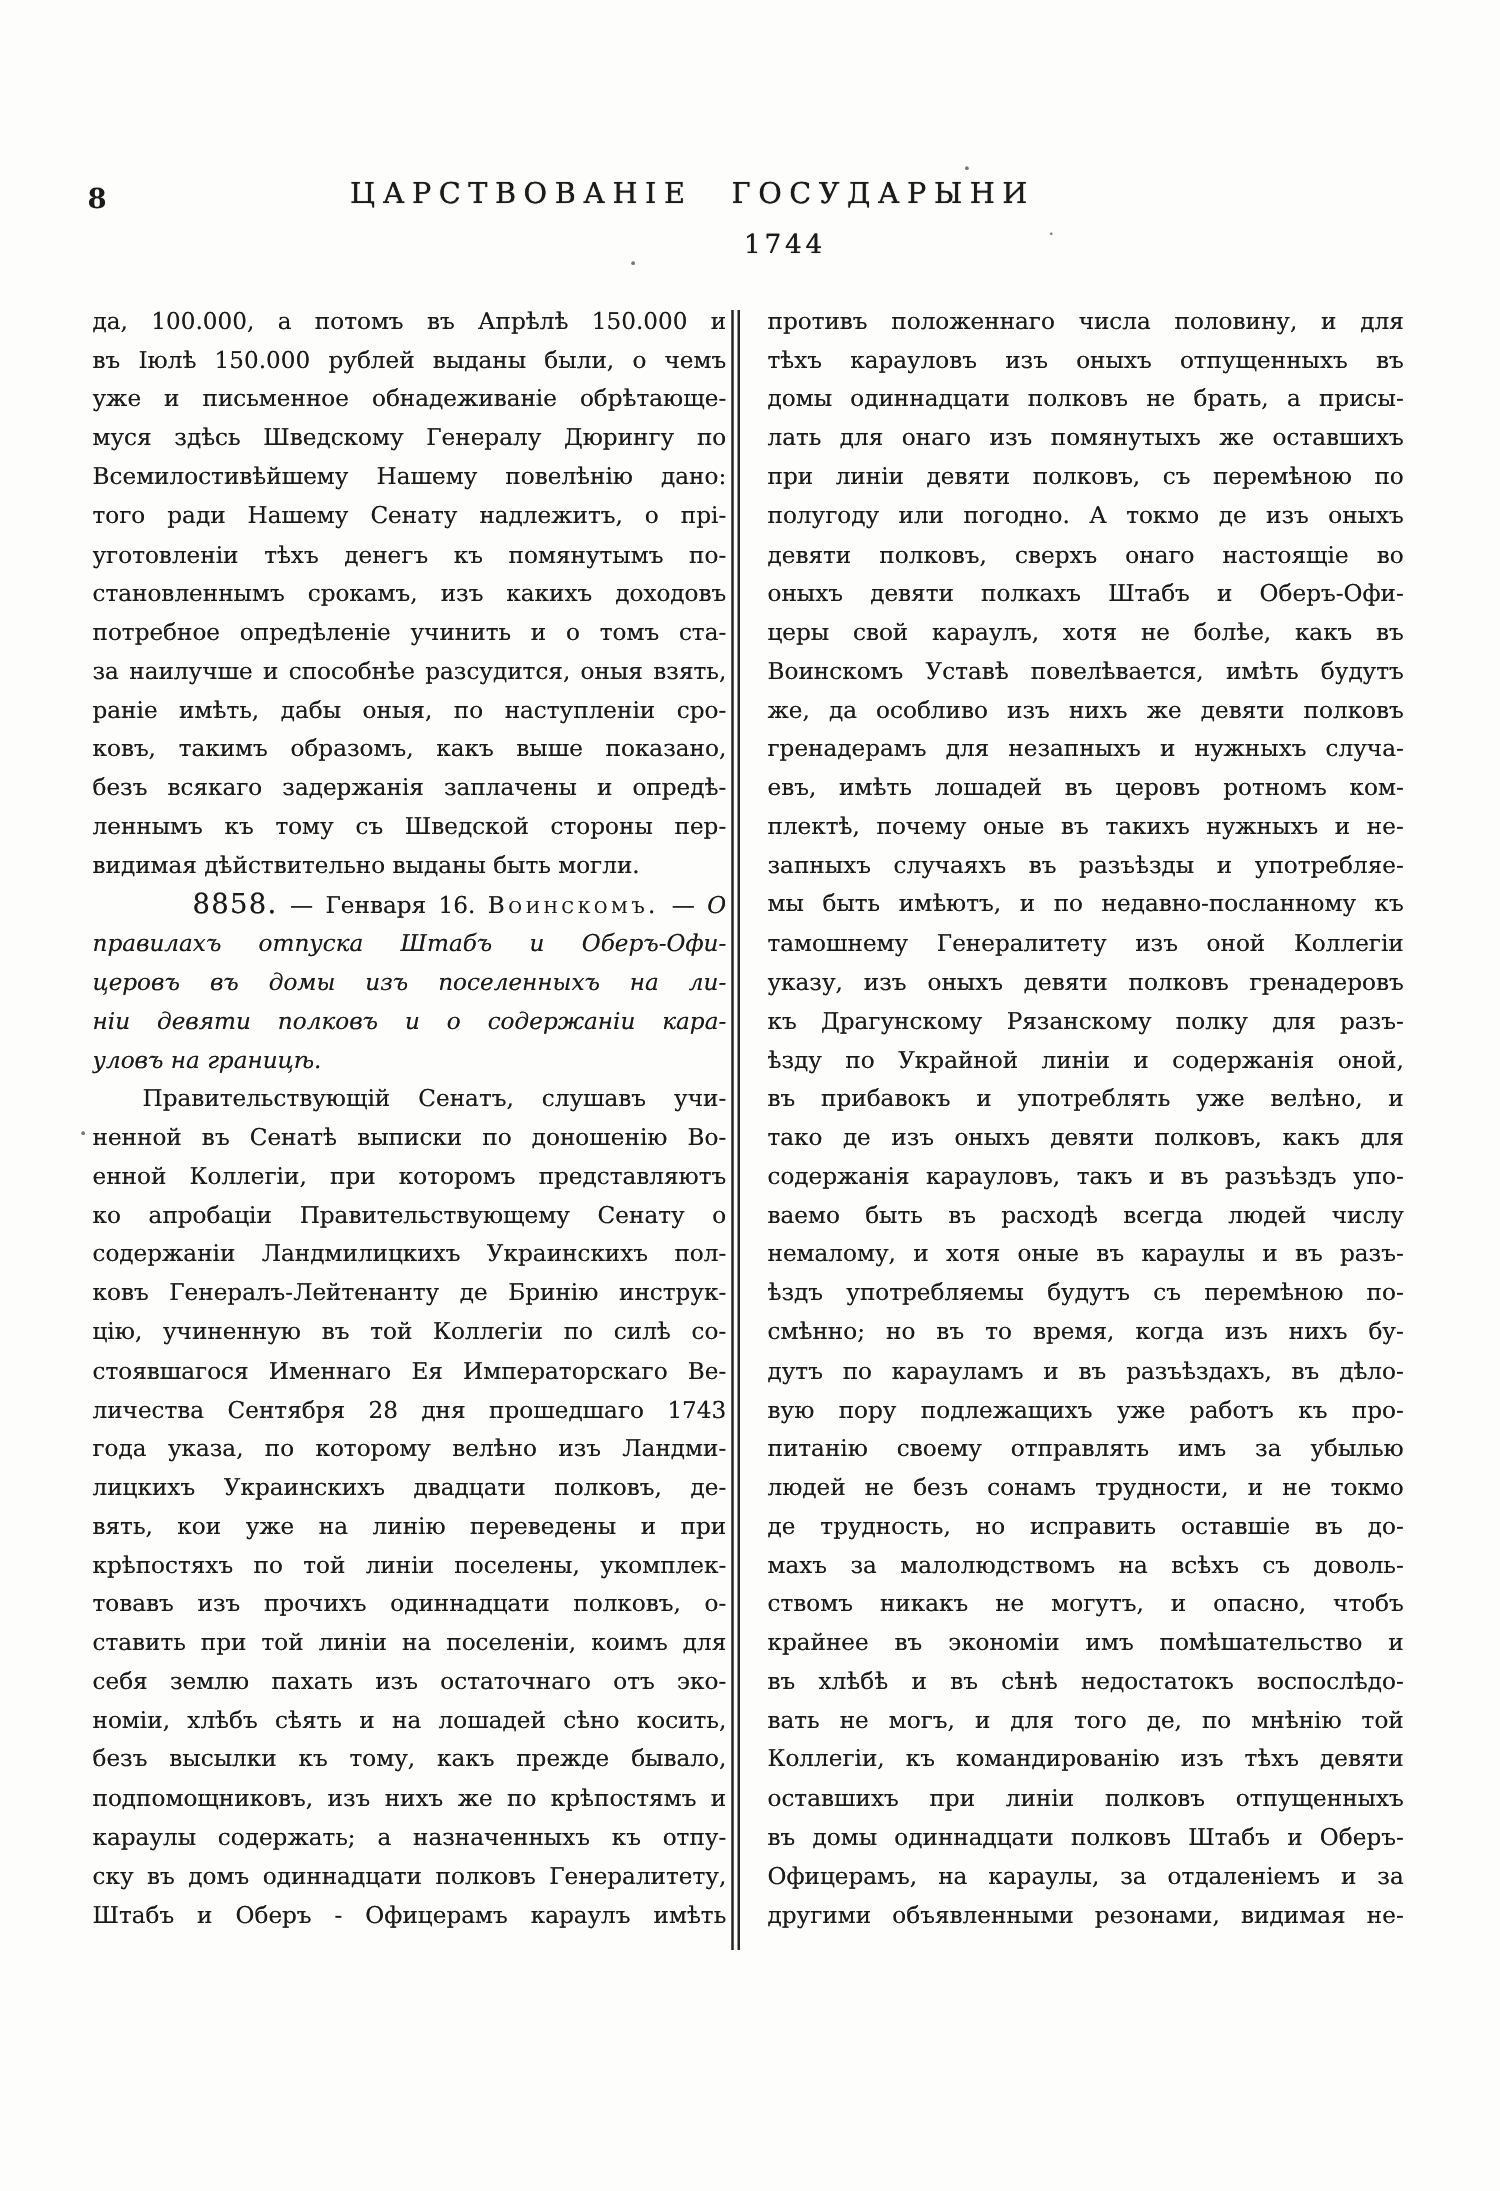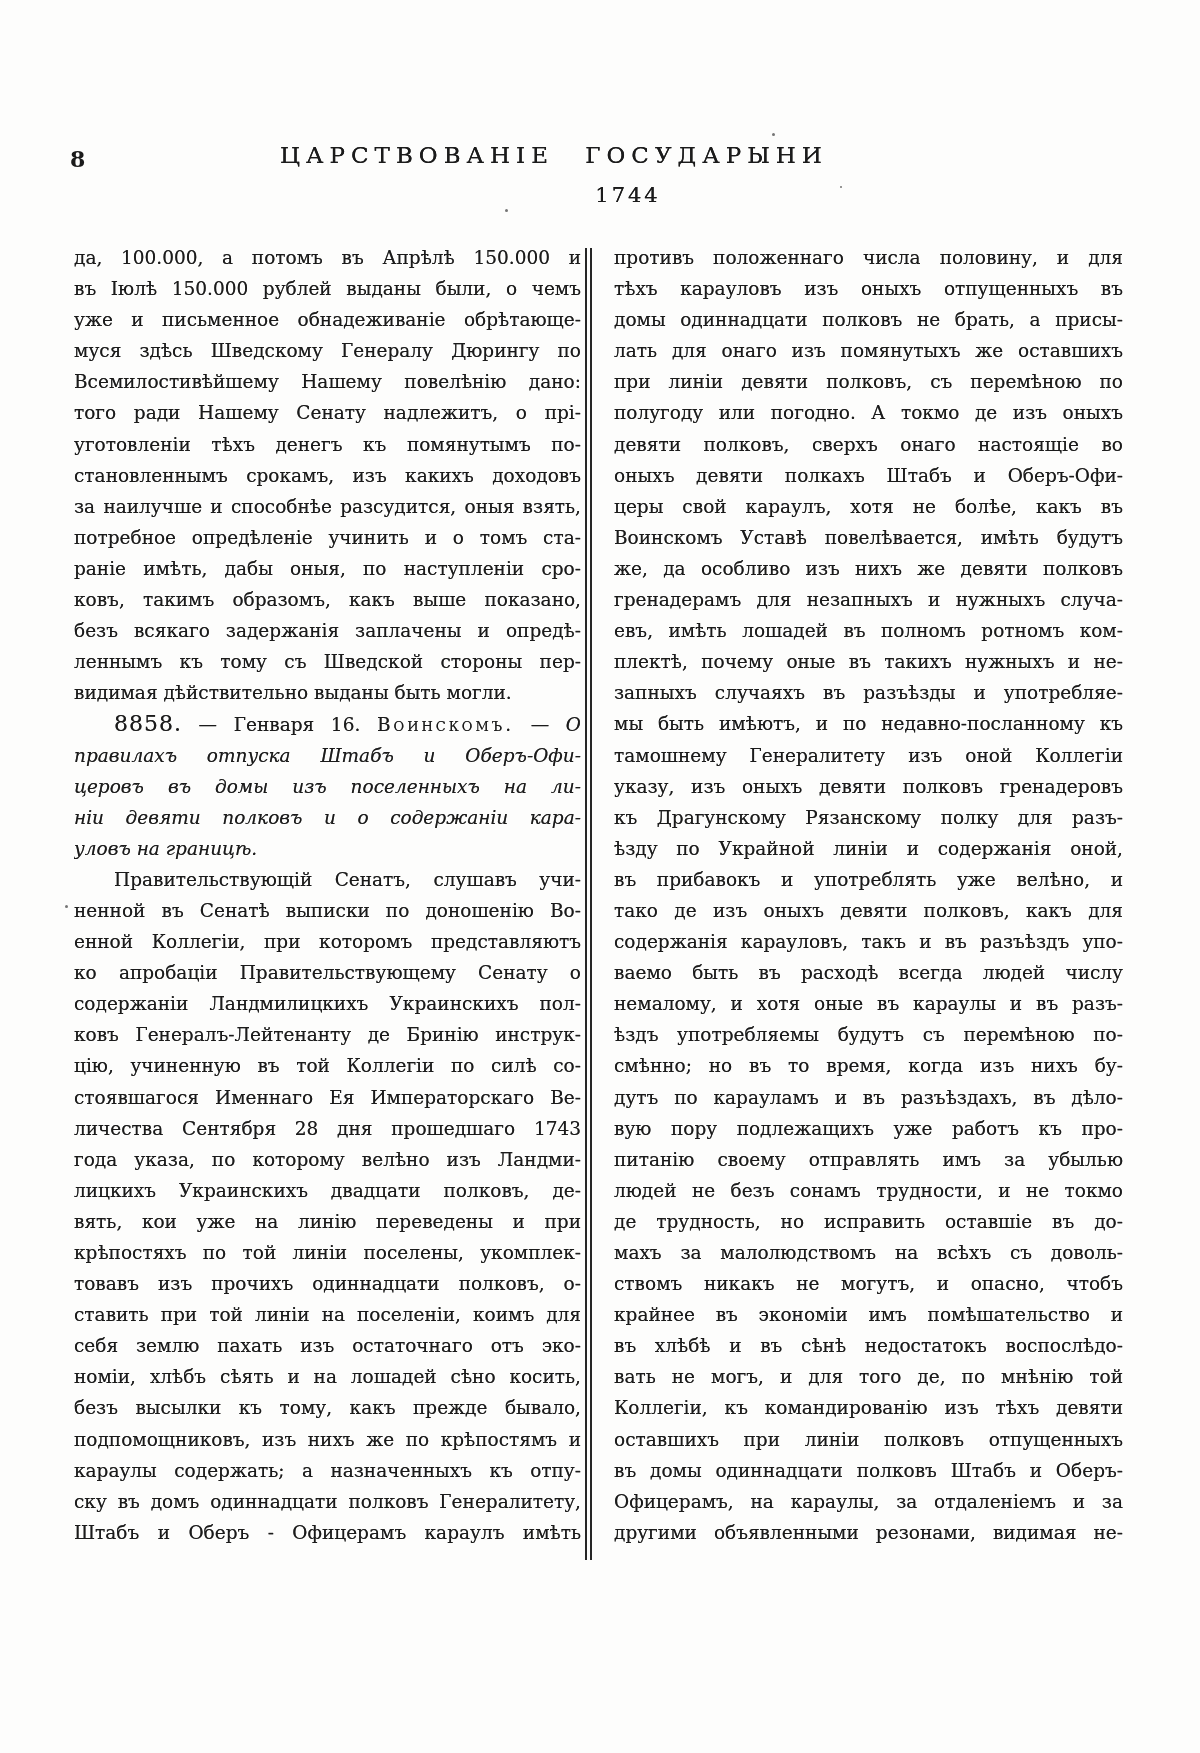--- a/index.html
+++ b/index.html
@@ -53,21 +53,21 @@
     font-size: 18.5px;
     line-height: 31.1px; height: 31.1px;
     text-align: justify;
     text-align-last: justify;
     overflow: hidden;
     text-shadow: 0 0 0.5px rgba(20,20,20,0.65);
   }
   .ln.e { text-align-last: left; }   
   .ln.p { text-indent: 40px; }       
   .ln.i { font-style: italic; }      
-  .num { font-size: 22px; letter-spacing: 1px; }
+  .num { font-size: 22px; letter-spacing: 1px; margin-left: 40px; }
   .sc  { font-variant: small-caps; letter-spacing: 3px; }
   .it  { font-style: italic; }
 
   
   .speck {
     position: absolute; background: #2c2c2c; border-radius: 50%;
     opacity: 0.65;
   }
 </style>
 </head>
@@ -83,22 +83,22 @@
 
   <div class="col col-left">
       <div class="ln"><span>да, 100.000, а потомъ въ Апрѣлѣ 150.000 и</span></div>
       <div class="ln"><span>въ Іюлѣ 150.000 рублей выданы были, о чемъ</span></div>
       <div class="ln"><span>уже и письменное обнадеживаніе обрѣтающе-</span></div>
       <div class="ln"><span>муся здѣсь Шведскому Генералу Дюрингу по</span></div>
       <div class="ln"><span>Всемилостивѣйшему Нашему повелѣнію дано:</span></div>
       <div class="ln"><span>того ради Нашему Сенату надлежитъ, о прі-</span></div>
       <div class="ln"><span>уготовленіи тѣхъ денегъ къ помянутымъ по-</span></div>
       <div class="ln"><span>становленнымъ срокамъ, изъ какихъ доходовъ</span></div>
+      <div class="ln"><span>потребное опредѣленіе учинить и о томъ ста-</span></div>
       <div class="ln"><span>за наилучше и способнѣе разсудится, оныя взять,</span></div>
-      <div class="ln"><span>потребное опредѣленіе учинить и о томъ ста-</span></div>
       <div class="ln"><span>раніе имѣть, дабы оныя, по наступленіи сро-</span></div>
       <div class="ln"><span>ковъ, такимъ образомъ, какъ выше показано,</span></div>
       <div class="ln"><span>безъ всякаго задержанія заплачены и опредѣ-</span></div>
       <div class="ln"><span>леннымъ къ тому съ Шведской стороны пер-</span></div>
       <div class="ln e"><span>видимая дѣйствительно выданы быть могли.</span></div>
       <div class="ln p"><span class="num">8858.</span><span> — Генваря 16. </span><span class="sc">Воинскомъ.</span><span> — </span><span class="it">О</span></div>
       <div class="ln i"><span>правилахъ отпуска Штабъ и Оберъ-Офи-</span></div>
       <div class="ln i"><span>церовъ въ домы изъ поселенныхъ на ли-</span></div>
       <div class="ln i"><span>ніи девяти полковъ и о содержаніи кара-</span></div>
       <div class="ln i e"><span>уловъ на границѣ.</span></div>
@@ -131,21 +131,21 @@
       <div class="ln"><span>домы одиннадцати полковъ не брать, а присы-</span></div>
       <div class="ln"><span>лать для онаго изъ помянутыхъ же оставшихъ</span></div>
       <div class="ln"><span>при линіи девяти полковъ, съ перемѣною по</span></div>
       <div class="ln"><span>полугоду или погодно. А токмо де изъ оныхъ</span></div>
       <div class="ln"><span>девяти полковъ, сверхъ онаго настоящіе во</span></div>
       <div class="ln"><span>оныхъ девяти полкахъ Штабъ и Оберъ-Офи-</span></div>
       <div class="ln"><span>церы свой караулъ, хотя не болѣе, какъ въ</span></div>
       <div class="ln"><span>Воинскомъ Уставѣ повелѣвается, имѣть будутъ</span></div>
       <div class="ln"><span>же, да особливо изъ нихъ же девяти полковъ</span></div>
       <div class="ln"><span>гренадерамъ для незапныхъ и нужныхъ случа-</span></div>
-      <div class="ln"><span>евъ, имѣть лошадей въ полномъ ротномъ ком-</span></div>
+      <div class="ln"><span>евъ, имѣть лошадей въ церовъ ротномъ ком-</span></div>
       <div class="ln"><span>плектѣ, почему оные въ такихъ нужныхъ и не-</span></div>
       <div class="ln"><span>запныхъ случаяхъ въ разъѣзды и употребляе-</span></div>
       <div class="ln"><span>мы быть имѣютъ, и по недавно-посланному къ</span></div>
       <div class="ln"><span>тамошнему Генералитету изъ оной Коллегіи</span></div>
       <div class="ln"><span>указу, изъ оныхъ девяти полковъ гренадеровъ</span></div>
       <div class="ln"><span>къ Драгунскому Рязанскому полку для разъ-</span></div>
       <div class="ln"><span>ѣзду по Украйной линіи и содержанія оной,</span></div>
       <div class="ln"><span>въ прибавокъ и употреблять уже велѣно, и</span></div>
       <div class="ln"><span>тако де изъ оныхъ девяти полковъ, какъ для</span></div>
       <div class="ln"><span>содержанія карауловъ, такъ и въ разъѣздъ упо-</span></div>

